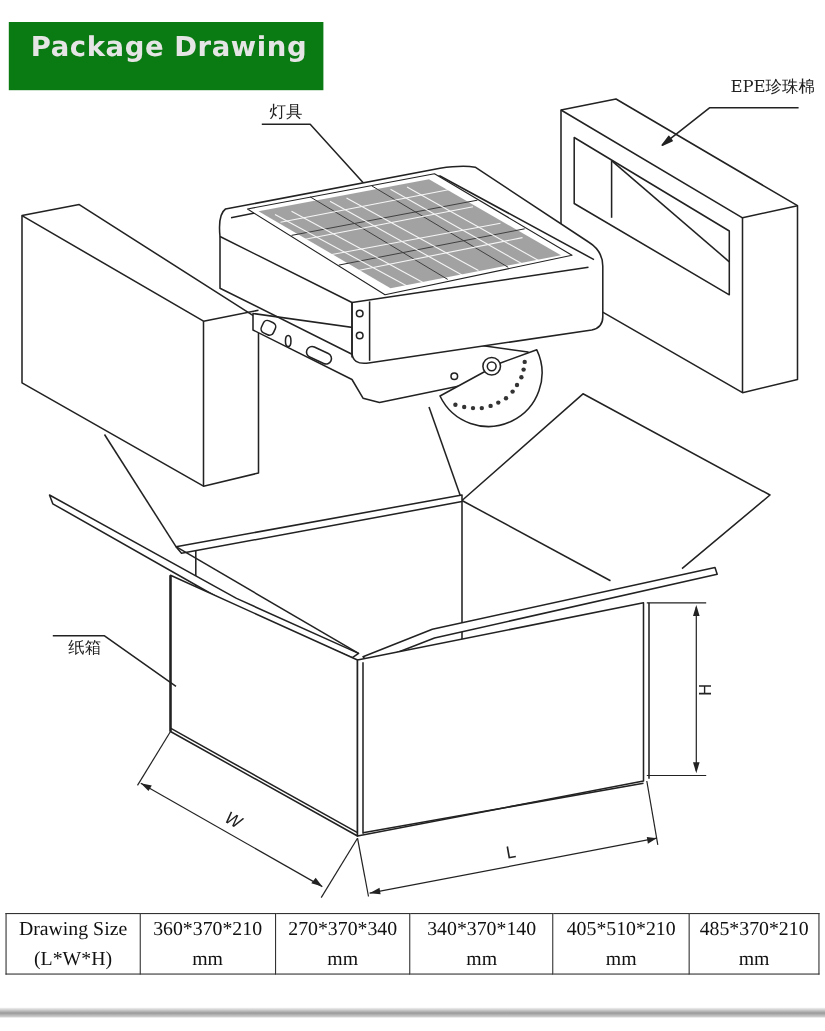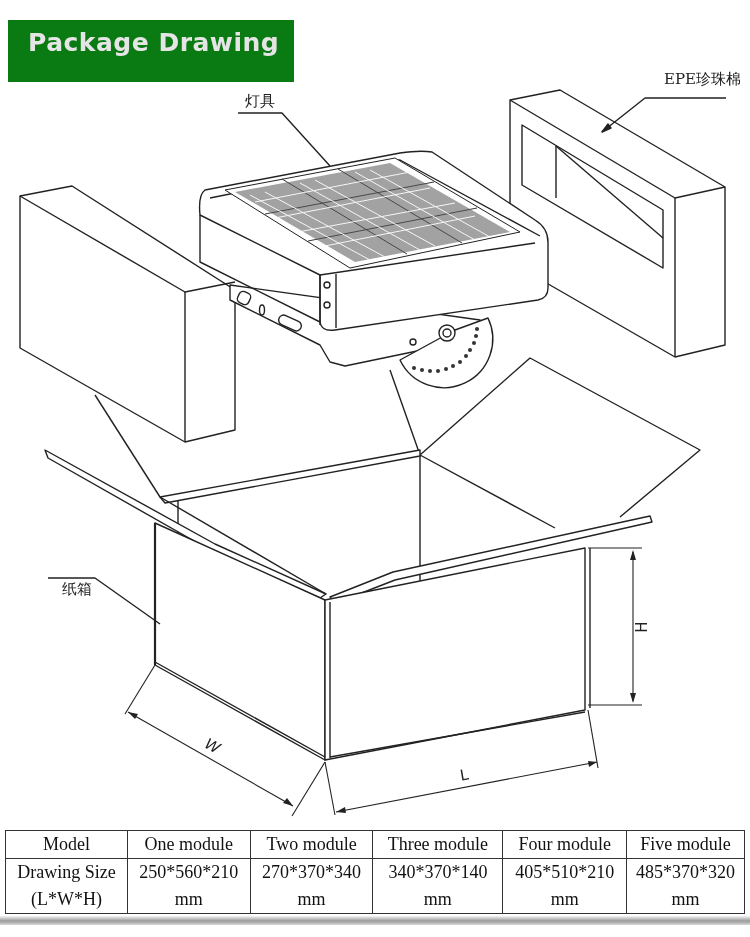--- a/index.html
+++ b/index.html
@@ -159,50 +159,42 @@
 <table class="spec">
   <colgroup>
     <col style="width:122px">
       <col style="width:123px">
       <col style="width:123px">
       <col style="width:130px">
       <col style="width:124px">
       <col style="width:118px">
   </colgroup>
   <tbody>
-      <tr class="hdr">
-    <td>Model</td>
-    <td>One module</td>
-    <td>Two module</td>
-    <td>Three module</td>
-    <td>Four module</td>
-    <td>Five module</td>
-  </tr>
   <tr>
     <td class="two">
       <div>Drawing Size</div>
       <div>(L*W*H)</div>
     </td>
     <td class="two">
-          <div>250*560*210</div>
+          <div>360*370*210</div>
           <div>mm</div>
         </td>
     <td class="two">
           <div>270*370*340</div>
           <div>mm</div>
         </td>
     <td class="two">
           <div>340*370*140</div>
           <div>mm</div>
         </td>
     <td class="two">
           <div>405*510*210</div>
           <div>mm</div>
         </td>
     <td class="two">
-          <div>485*370*320</div>
+          <div>485*370*210</div>
           <div>mm</div>
         </td>
   </tr>
 </tbody>
   </table>
 
 <div class="shadow"></div>
 
 </body></html>

